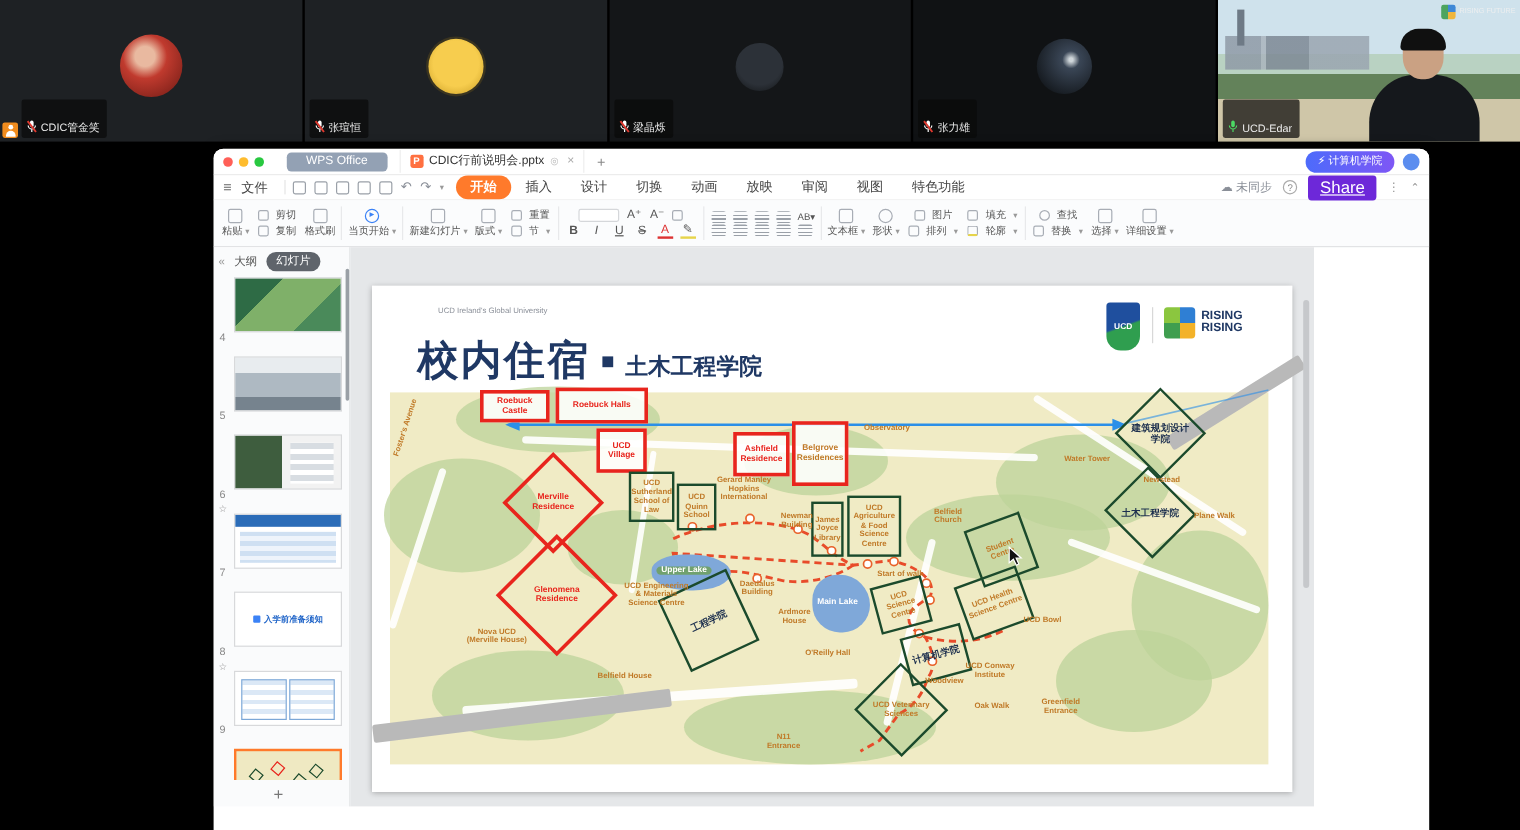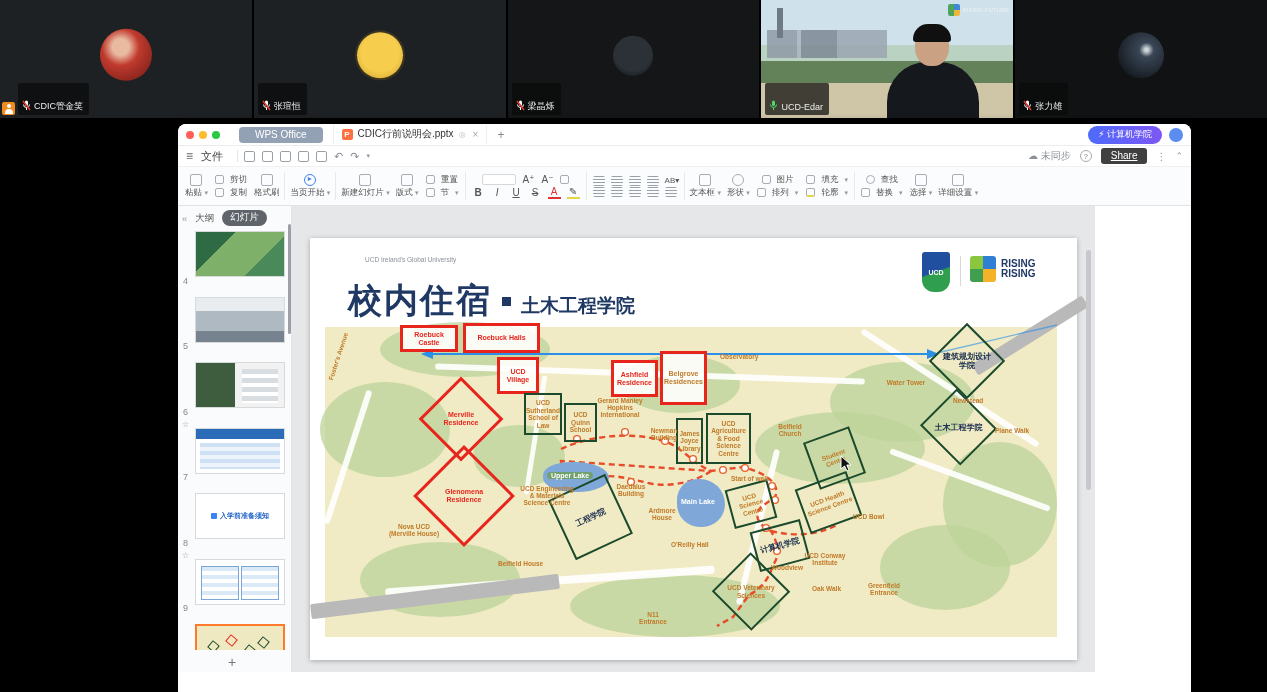--- a/index.html
+++ b/index.html
@@ -57,21 +57,21 @@
   .mb-sep { width:1px; height:12px; background:#e4e4e4; margin:0 6px; }
   .qicons { display:flex; gap:7px; color:#8a8f98; font-size:10px; align-items:center; }
   .qi { width:11px; height:11px; border:1px solid #9aa0a8; border-radius:2px; display:inline-block; }
   .qi.u,.qi.rd { border:none; width:auto; height:auto; font-size:11px; line-height:10px; }
   .ribbon-tabs { display:flex; gap:0; margin-left:10px; }
   .rtab { padding:2px 12px 3px; }
   .rtab.active { background:#ff7a2b; color:#fff; border-radius:10px; font-weight:bold; }
   .menu-right { margin-left:auto; display:flex; align-items:center; gap:9px; font-size:10px; color:#666; }
   .cloud { font-size:10px; color:#8a8f98; }
   .helpq { width:12px; height:12px; border:1px solid #aaa; border-radius:50%; font-size:8px; text-align:center; line-height:11px; color:#888; }
-  .share { background:#404040; color:#fff; padding:2px 10px 3px; border-radius:3px; font-size:10px;text-decoration:underline; }
+  .share { background:#6d28d9; color:#fff; padding:2px 10px 3px; border-radius:3px; font-size:14px;text-decoration:underline; }
   .mdots { color:#999; } .collapse { color:#999; font-size:9px; }
 
   .toolbar { height:39px; background:#fbfcfd; border-bottom:1px solid #e2e3e5; display:flex; align-items:stretch; padding:2px 4px; font-size:8.5px; color:#555; }
   .tgroup { display:flex; flex-direction:column; align-items:center; justify-content:center; padding:0 4px; gap:1px; }
   .tg-row { display:flex; align-items:center; gap:6px; }
   .bigbtn { display:flex; flex-direction:column; align-items:center; justify-content:center; gap:1px; padding:0 3px; }
   .tdiv { width:1px; background:#e8e9eb; margin:3px 2px; }
   .ic { width:12px; height:12px; border:1px solid #a8adb5; border-radius:2px; display:inline-block; position:relative; }
   .ic.round { border-radius:50%; border-color:#3b82f6; }
   .ic.round::after { content:"▸"; position:absolute; left:2.5px; top:-1px; color:#3b82f6; font-size:8px; }
@@ -188,49 +188,49 @@
         <div class="nameplate">
           <span class="mic"><svg width="9" height="11" viewBox="0 0 9 11">
               <rect x="3" y="0.5" width="3" height="5.5" rx="1.5" fill="#fff"></rect>
               <path d="M1.5 4.5a3 3 0 0 0 6 0" fill="none" stroke="#fff" stroke-width="1"></path>
               <line x1="4.5" y1="7.8" x2="4.5" y2="10" stroke="#fff" stroke-width="1"></line>
               <line x1="1" y1="1" x2="8" y2="10" stroke="#e0392f" stroke-width="1.6"></line>
             </svg></span>
           <span>梁晶烁</span>
         </div>
       </div>
-      <div class="tile video-outdoor">
-        <div class="vo-buildings"></div>
-        <div class="vo-tower"></div>
-        <div class="vo-person"></div>
-        <div class="vo-head"></div>
-        <div class="vo-hair"></div>
-        <div class="tile-watermark">
-          <span class="wm-cube"></span>
-          <span>RISING FUTURE</span>
-        </div>
-        <div class="nameplate">
-          <span class="mic"><svg width="9" height="11" viewBox="0 0 9 11">
-              <rect x="3" y="0.5" width="3" height="5.5" rx="1.5" fill="#4cd964"></rect>
-              <path d="M1.5 4.5a3 3 0 0 0 6 0" fill="none" stroke="#4cd964" stroke-width="1"></path>
-              <line x1="4.5" y1="7.8" x2="4.5" y2="10" stroke="#4cd964" stroke-width="1"></line>
-            </svg></span>
-          <span>UCD-Edar</span>
-        </div>
-      </div>
       <div class="tile avatar-photo">
         <div class="avatar"></div>
         <div class="nameplate">
           <span class="mic"><svg width="9" height="11" viewBox="0 0 9 11">
               <rect x="3" y="0.5" width="3" height="5.5" rx="1.5" fill="#fff"></rect>
               <path d="M1.5 4.5a3 3 0 0 0 6 0" fill="none" stroke="#fff" stroke-width="1"></path>
               <line x1="4.5" y1="7.8" x2="4.5" y2="10" stroke="#fff" stroke-width="1"></line>
               <line x1="1" y1="1" x2="8" y2="10" stroke="#e0392f" stroke-width="1.6"></line>
             </svg></span>
           <span>张力雄</span>
+        </div>
+      </div>
+      <div class="tile video-outdoor">
+        <div class="vo-buildings"></div>
+        <div class="vo-tower"></div>
+        <div class="vo-person"></div>
+        <div class="vo-head"></div>
+        <div class="vo-hair"></div>
+        <div class="tile-watermark">
+          <span class="wm-cube"></span>
+          <span>RISING FUTURE</span>
+        </div>
+        <div class="nameplate">
+          <span class="mic"><svg width="9" height="11" viewBox="0 0 9 11">
+              <rect x="3" y="0.5" width="3" height="5.5" rx="1.5" fill="#4cd964"></rect>
+              <path d="M1.5 4.5a3 3 0 0 0 6 0" fill="none" stroke="#4cd964" stroke-width="1"></path>
+              <line x1="4.5" y1="7.8" x2="4.5" y2="10" stroke="#4cd964" stroke-width="1"></line>
+            </svg></span>
+          <span>UCD-Edar</span>
         </div>
       </div>
     </div>
 
   <div class="wps">
 
     <div class="titlebar">
       <span class="tl r"></span>
       <span class="tl y"></span>
       <span class="tl g"></span>
@@ -255,20 +255,31 @@
       <span class="qicons">
         <span class="qi"></span>
         <span class="qi"></span>
         <span class="qi"></span>
         <span class="qi"></span>
         <span class="qi"></span>
         <span class="qi u">↶</span>
         <span class="qi rd">↷</span>
         <span class="caret">▾</span>
       </span>
+      <span class="ribbon-tabs" id="ribbon-tabs">
+          <span class="rtab active">开始</span>
+          <span class="rtab">插入</span>
+          <span class="rtab">设计</span>
+          <span class="rtab">切换</span>
+          <span class="rtab">动画</span>
+          <span class="rtab">放映</span>
+          <span class="rtab">审阅</span>
+          <span class="rtab">视图</span>
+          <span class="rtab">特色功能</span>
+        </span>
       <span class="menu-right">
         <span class="cloud">☁ <span>未同步</span></span>
         <span class="helpq">?</span>
         <span class="share">Share</span>
         <span class="mdots">⋮</span>
         <span class="collapse">⌃</span>
       </span>
     </div>
 
     <div class="toolbar">

